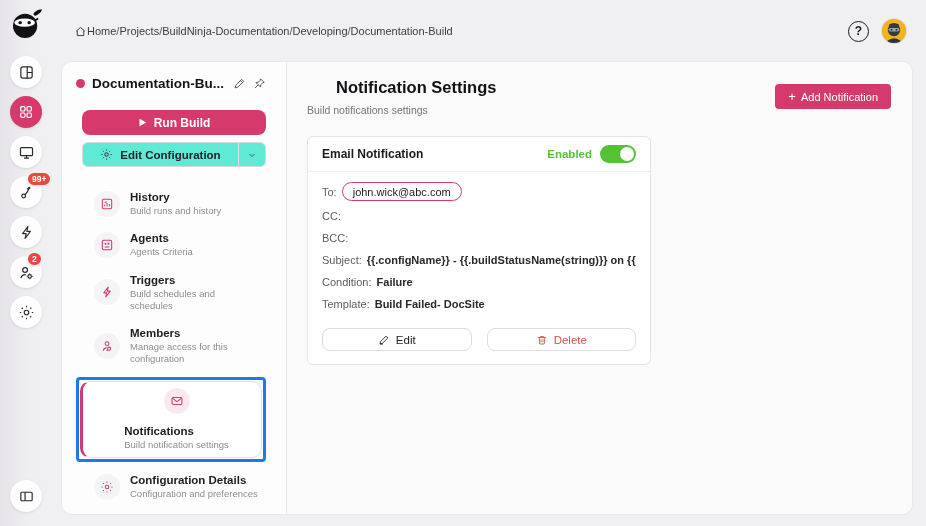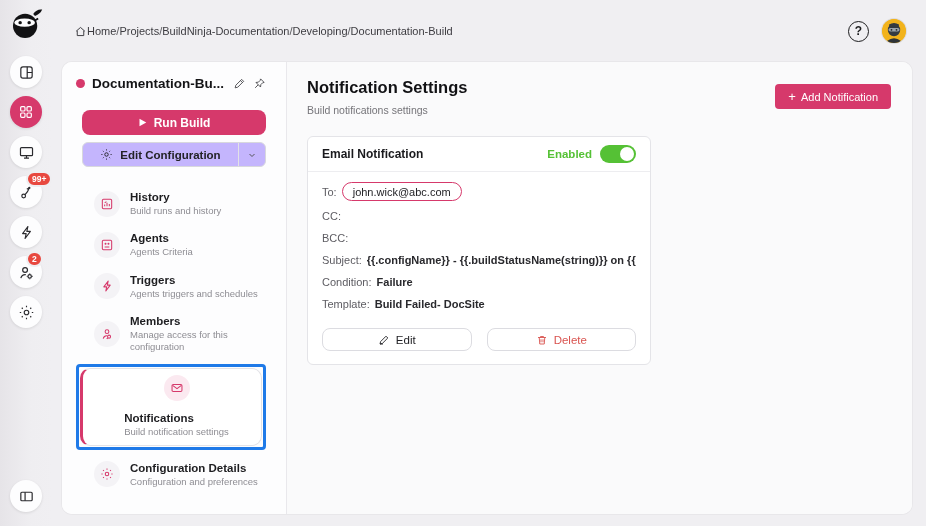--- a/index.html
+++ b/index.html
@@ -78,21 +78,21 @@
 
   .run-build {
     margin-top:19px; height:25px; width:100%;
     background:#d6396b; border:none; border-radius:8px;
     color:#fff; font-weight:bold; font-size:12px;
     display:flex; align-items:center; justify-content:center; gap:7px; cursor:pointer;
     font-family:"Liberation Sans", sans-serif;
   }
   .edit-config {
     margin-top:7px; height:25px; width:100%;
-    background:#c4b5fd; border:1px solid #d8d8dd; border-radius:6px;
+    background:#5eead4; border:1px solid #d8d8dd; border-radius:6px;
     display:flex; align-items:stretch; cursor:pointer; overflow:hidden;
   }
   .edit-config-main {
     flex:1; display:flex; align-items:center; justify-content:center; gap:7px;
     font-size:11.5px; font-weight:bold; color:#232327;
   }
   .edit-config-caret {
     width:27px; border-left:1px solid #e2e2e6;
     display:flex; align-items:center; justify-content:center; color:#55555a;
   }
@@ -115,21 +115,21 @@
   }
   .item-card {
     background:#fff; border:1px solid #e3e3e7; border-left:3px solid #d6396b;
     border-radius:10px; display:flex; align-items:center; gap:10px;
     padding:6px 0 6px 9px; cursor:pointer;flex-direction:column;
   }
   .item-card .mi-icon { background:#fbe9f0; }
 
   
   .main-header { display:flex; align-items:flex-start; }
-  .page-title { font-size:16.5px; font-weight:bold; color:#111114; }
+  .page-title { font-size:16.5px; font-weight:bold; color:#111114;margin-left:29px; }
   .page-subtitle { font-size:10.5px; color:#757479; margin-top:7px; }
   .add-btn {
     margin-left:auto; margin-top:6px;
     background:#d6396b; color:#fff; border:none; border-radius:4px;
     font-size:11px; padding:6px 13px; cursor:pointer;
     display:flex; align-items:center; gap:5px;
     font-family:"Liberation Sans", sans-serif;
   }
   .add-plus { font-size:13px; line-height:1; }
 
@@ -349,21 +349,21 @@
       </div>
 
       <div class="menu-item">
         <span class="mi-icon">
           <svg viewBox="0 0 24 24" width="14" height="14" fill="none" stroke="currentColor" stroke-width="1.8" stroke-linejoin="round">
             <path d="M14 3.5 L6.5 13.5 h5 L10 20.5 L17.5 10.5 h-5 Z"></path>
           </svg>
         </span>
         <span class="mi-text">
           <div class="mi-label">Triggers</div>
-          <div class="mi-desc">Agents triggers and schedules</div>
+          <div class="mi-desc">Build schedules and schedules</div>
         </span>
       </div>
 
       <div class="menu-item">
         <span class="mi-icon">
           <svg viewBox="0 0 24 24" width="14" height="14" fill="none" stroke="currentColor" stroke-width="1.8">
             <circle cx="12" cy="8" r="3.2"></circle>
             <path d="M5.5 20 Q7 14.5 12 15"></path>
             <circle cx="15.5" cy="16.5" r="2.6"></circle>
             <path d="M13.5 18.5 L11.5 20.5"></path>

